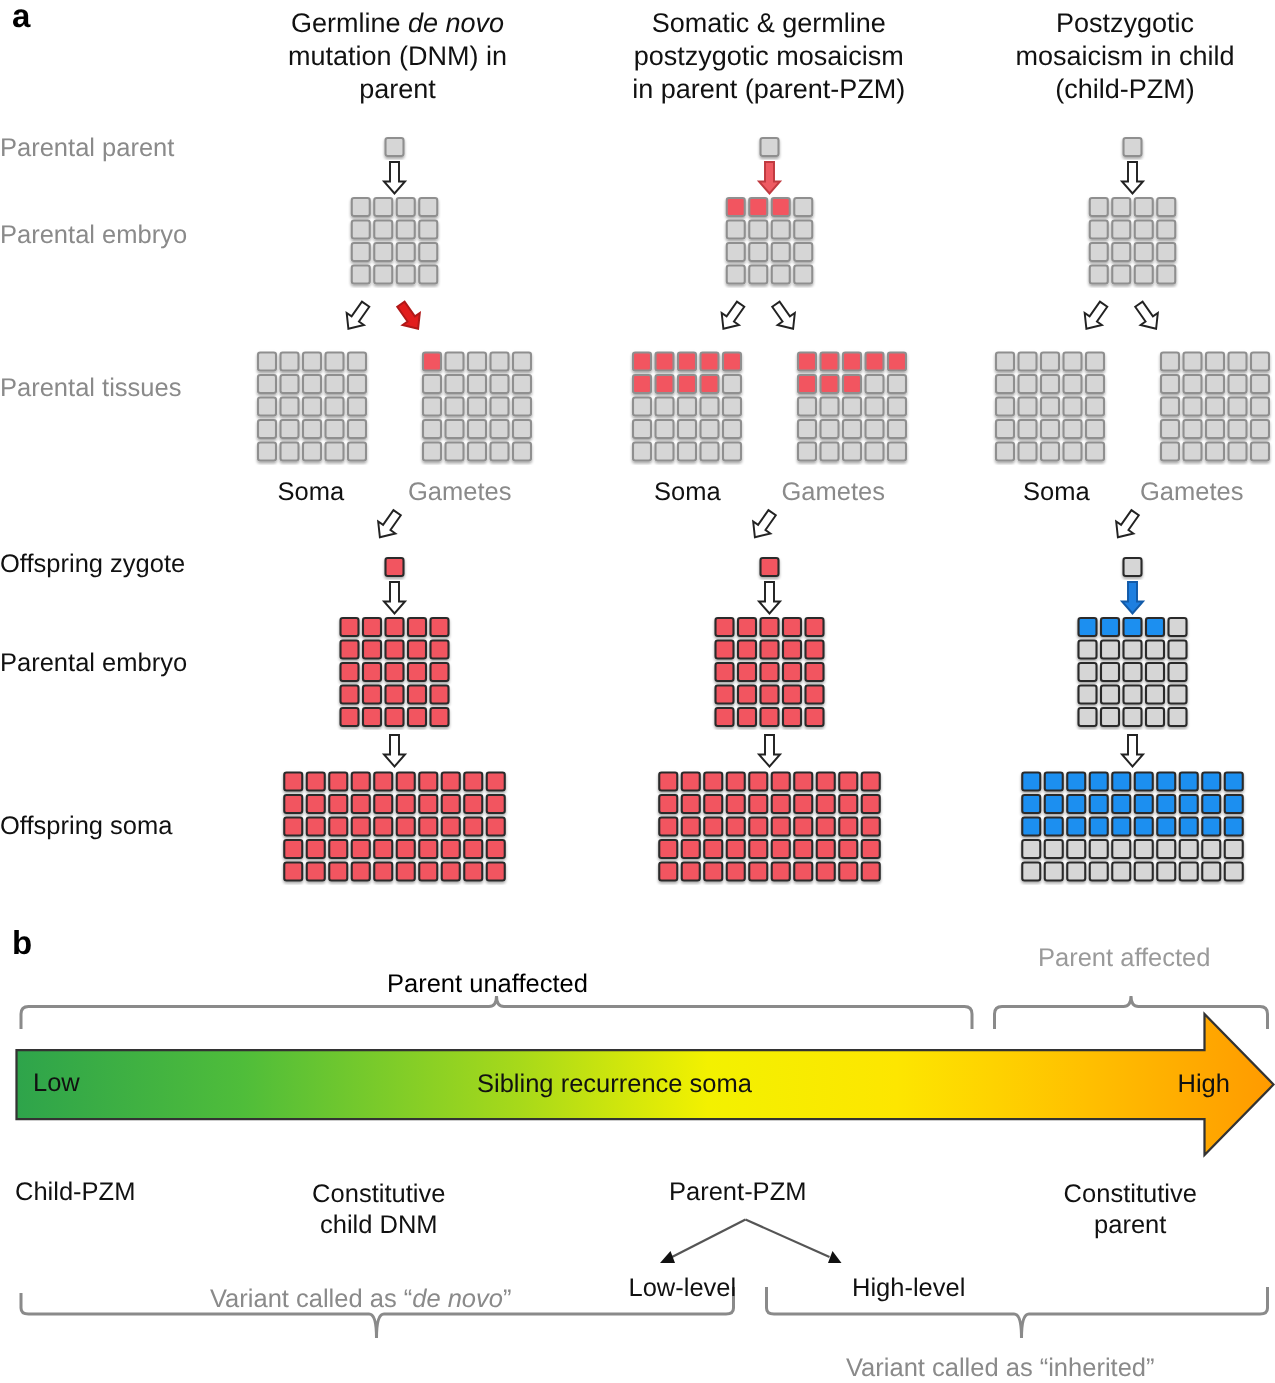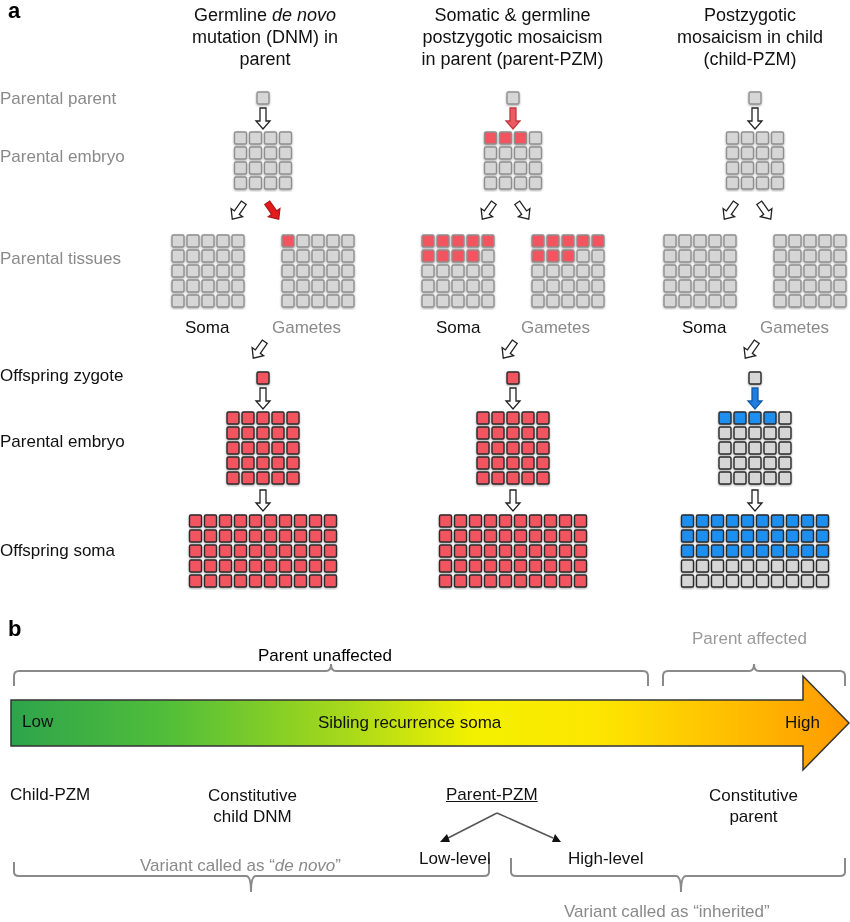--- a/index.html
+++ b/index.html
@@ -556,21 +556,21 @@
 
   <div class="txt" style="left:22px; top:712px; font-size:17px; color:#111;">Low</div>
   <div class="txt" style="left:318px; top:713px; font-size:17px; color:#111;">Sibling recurrence soma</div>
   <div class="txt" style="left:785px; top:713px; font-size:17px; color:#111;">High</div>
 
   <div class="txt" style="left:10px; top:785px; font-size:17px; color:#111;">Child-PZM</div>
   <div class="txt" style="left:205px; top:785px; font-size:17px; color:#111; text-align:center; width:95px; line-height:21px;">
     <div>Constitutive</div>
     <div>child DNM</div>
   </div>
-  <div class="txt" style="left:446px; top:785px; font-size:17px; color:#111;text-decoration:underline;">Parent-PZM</div>
+  <div class="txt" style="left:446px; top:785px; font-size:17px; color:#111;">Parent-PZM</div>
   <div class="txt" style="left:387px; top:849px; font-size:17px; color:#111;margin-left:32px;">Low-level</div>
   <div class="txt" style="left:524px; top:849px; font-size:17px; color:#111;margin-left:44px;">High-level</div>
   <div class="txt" style="left:706px; top:785px; font-size:17px; color:#111; text-align:center; width:95px; line-height:21px;">
     <div>Constitutive</div>
     <div>parent</div>
   </div>
 
   <div class="txt" style="left:140px; top:856px; font-size:17px; color:#8a8a8a;">
     <span>Variant called as “</span><i>de novo</i><span>”</span>
   </div>

